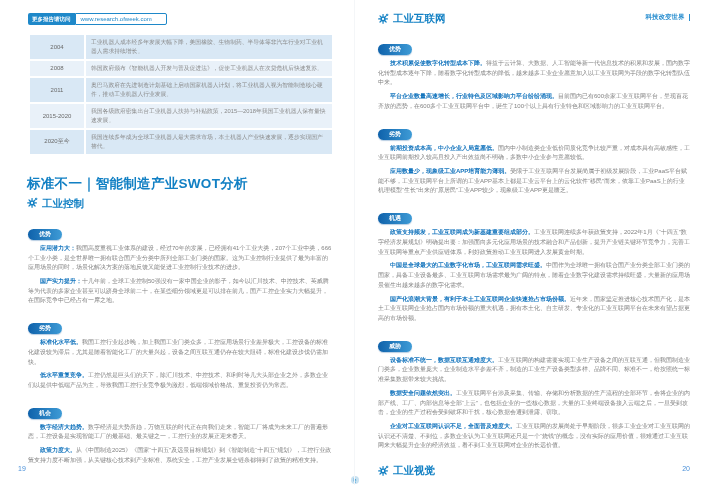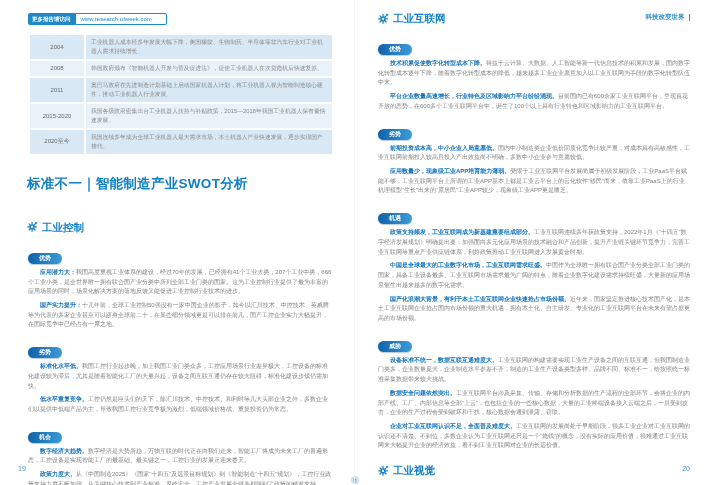--- a/index.html
+++ b/index.html
@@ -23,21 +23,21 @@
   .tl-row { display:flex; gap:2px; }
   .tl-row.odd  .cell { background:#d9e8f5; }
   .tl-row.even .cell { background:#e9f1f9; }
   .cell { padding:3px 5px; }
   .cell.year { width:54px; flex:none; display:flex; align-items:center; justify-content:center; font-size:6px; color:#6a6a6a; }
   .cell.desc { flex:1; font-size:5.8px; color:#8a8a8a; line-height:1.55; display:flex; align-items:center; }
 
   .page-title { margin:21px 0 0 27px; font-size:13.5px; font-weight:bold; color:#1280c4; letter-spacing:.3px; }
 
   .sec-head { display:flex; align-items:center; gap:4px; font-size:10.5px; font-weight:bold; color:#1280c4; }
-  .sec-head.ctrl { margin:28px 0 0 27px;text-align:center; }
+  .sec-head.ctrl { margin:4px 0 0 27px;text-align:center; }
   .sec-head.iiot { margin:12px 0 0 23px; }
   .sec-head.vision { margin:13px 0 0 23px; }
 
   .content-l { padding:0 22px 0 28px; }
   .content-r { padding:0 20px 0 23px; }
 
   .tag { display:inline-flex; align-items:center; justify-content:center; min-width:34px; height:11px; padding:0 6px;
     border-radius:6px; background:linear-gradient(90deg,#0f62ab,#3e9bd6); color:#fff; font-size:6px; font-weight:bold;
     box-shadow:0 1px 1px rgba(20,90,160,.3); }
   .tag-row { margin-top:10px; }

